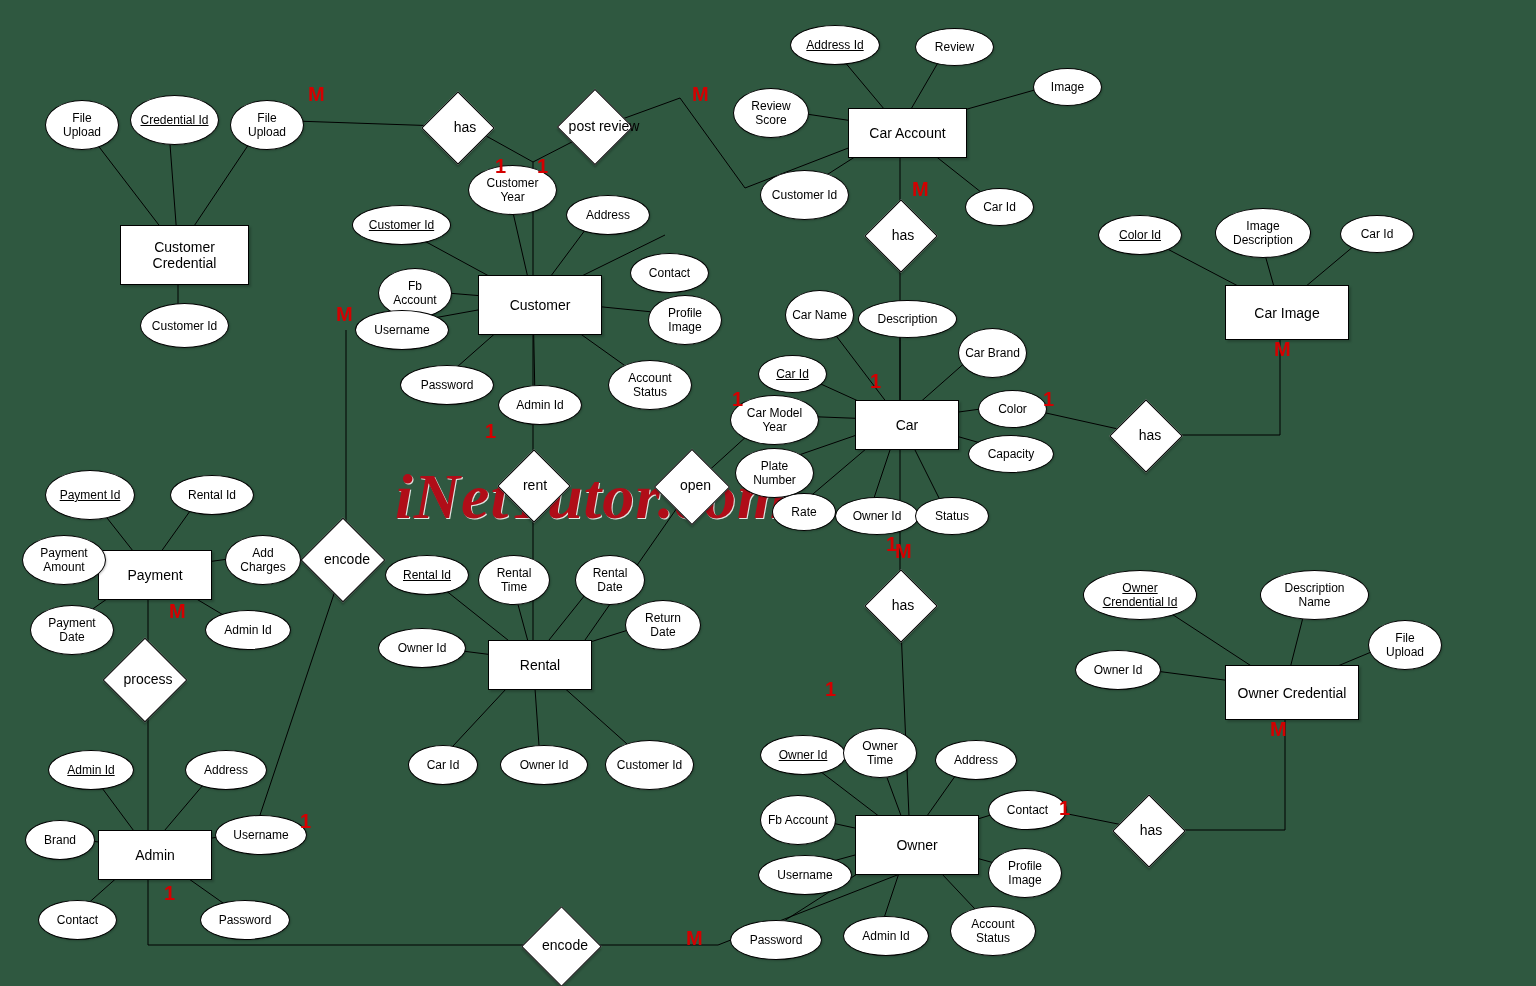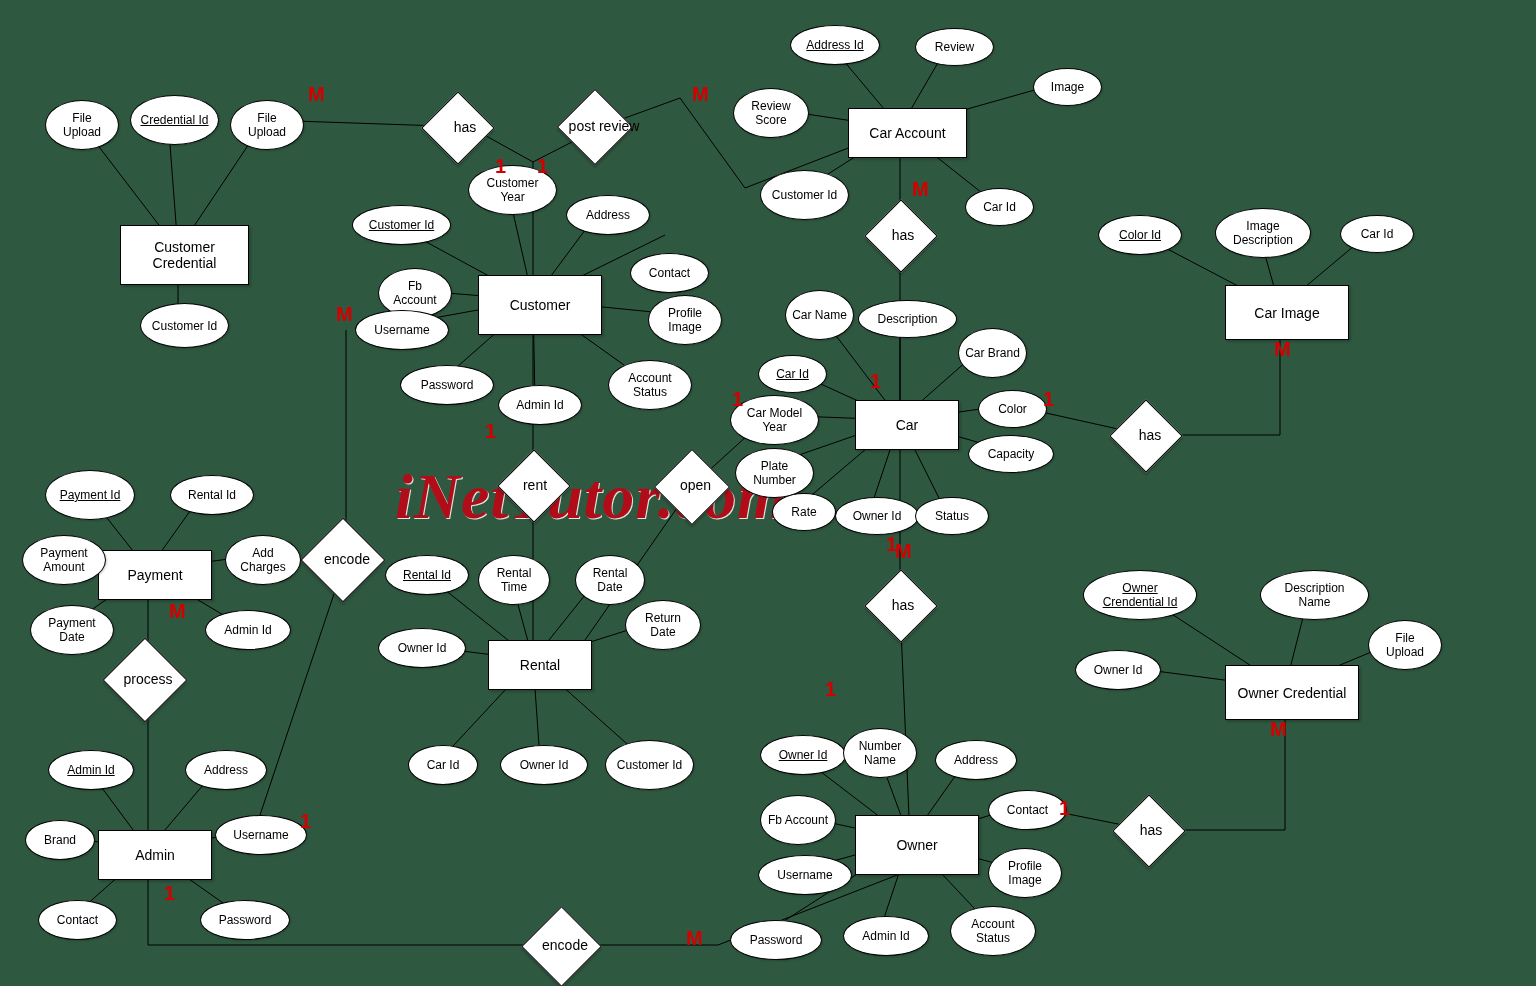--- a/index.html
+++ b/index.html
@@ -209,21 +209,21 @@
 <div class="attr" style="left:605px;top:740px;width:75px;height:40px">Customer Id</div>
 
 <div class="attr pk" style="left:48px;top:750px;width:72px;height:30px">Admin Id</div>
 <div class="attr" style="left:185px;top:750px;width:68px;height:30px">Address</div>
 <div class="attr" style="left:25px;top:820px;width:56px;height:30px">Brand</div>
 <div class="attr" style="left:215px;top:815px;width:78px;height:30px">Username</div>
 <div class="attr" style="left:38px;top:900px;width:65px;height:30px">Contact</div>
 <div class="attr" style="left:200px;top:900px;width:76px;height:30px">Password</div>
 
 <div class="attr pk" style="left:760px;top:735px;width:72px;height:30px">Owner Id</div>
-<div class="attr" style="left:843px;top:728px;width:60px;height:40px">Number Name</div>
+<div class="attr" style="left:843px;top:728px;width:60px;height:40px">Owner Time</div>
 <div class="attr" style="left:935px;top:740px;width:68px;height:30px">Address</div>
 <div class="attr" style="left:760px;top:795px;width:62px;height:40px">Fb Account</div>
 <div class="attr" style="left:988px;top:790px;width:65px;height:30px">Contact</div>
 <div class="attr" style="left:758px;top:855px;width:80px;height:30px">Username</div>
 <div class="attr" style="left:988px;top:848px;width:60px;height:40px">Profile Image</div>
 <div class="attr" style="left:730px;top:920px;width:78px;height:30px">Password</div>
 <div class="attr" style="left:843px;top:916px;width:72px;height:30px">Admin Id</div>
 <div class="attr" style="left:950px;top:906px;width:72px;height:40px">Account Status</div>
 
 <div class="attr pk" style="left:1083px;top:570px;width:100px;height:40px">Owner Crendential Id</div>

